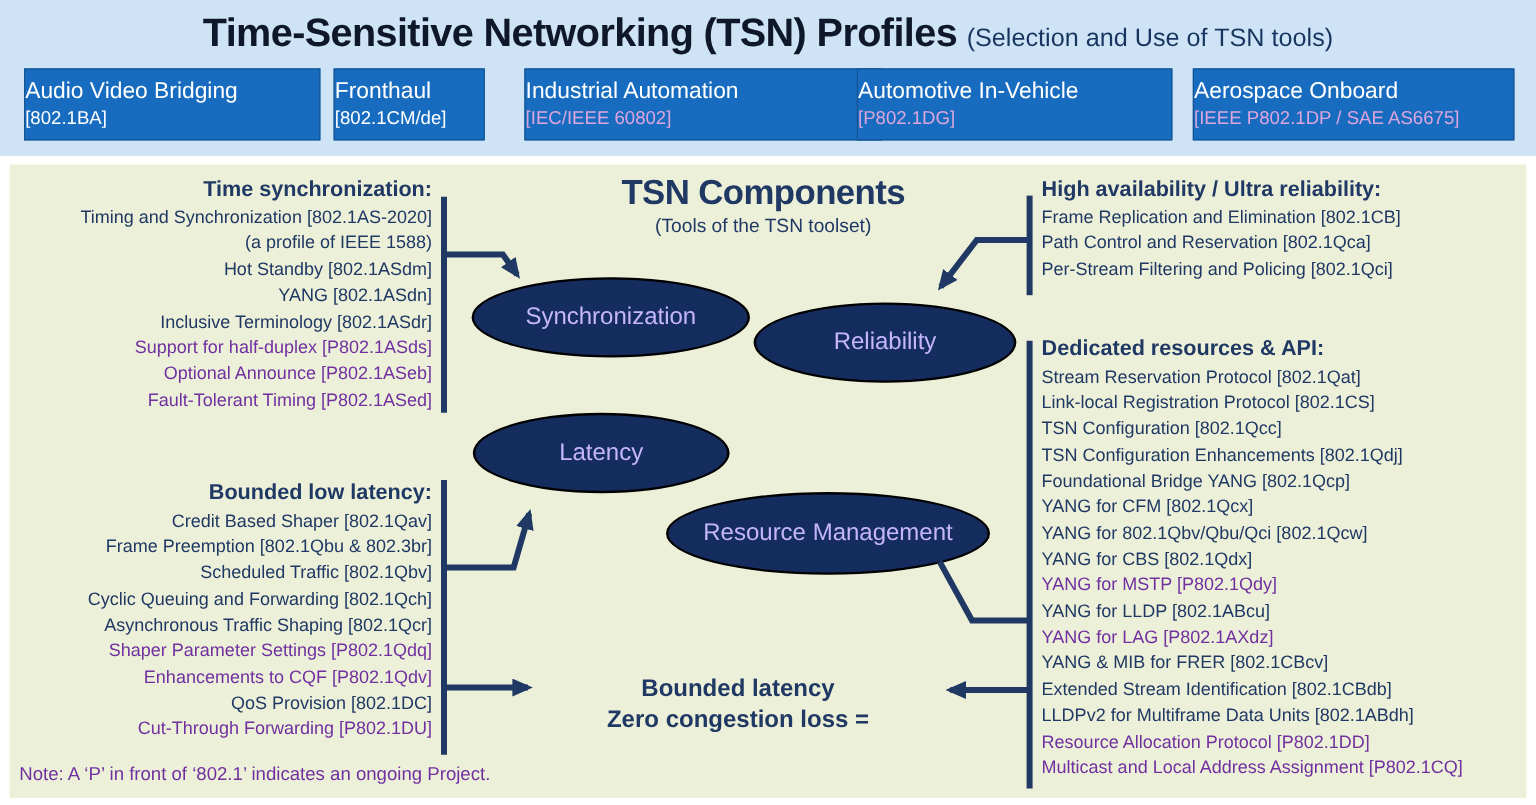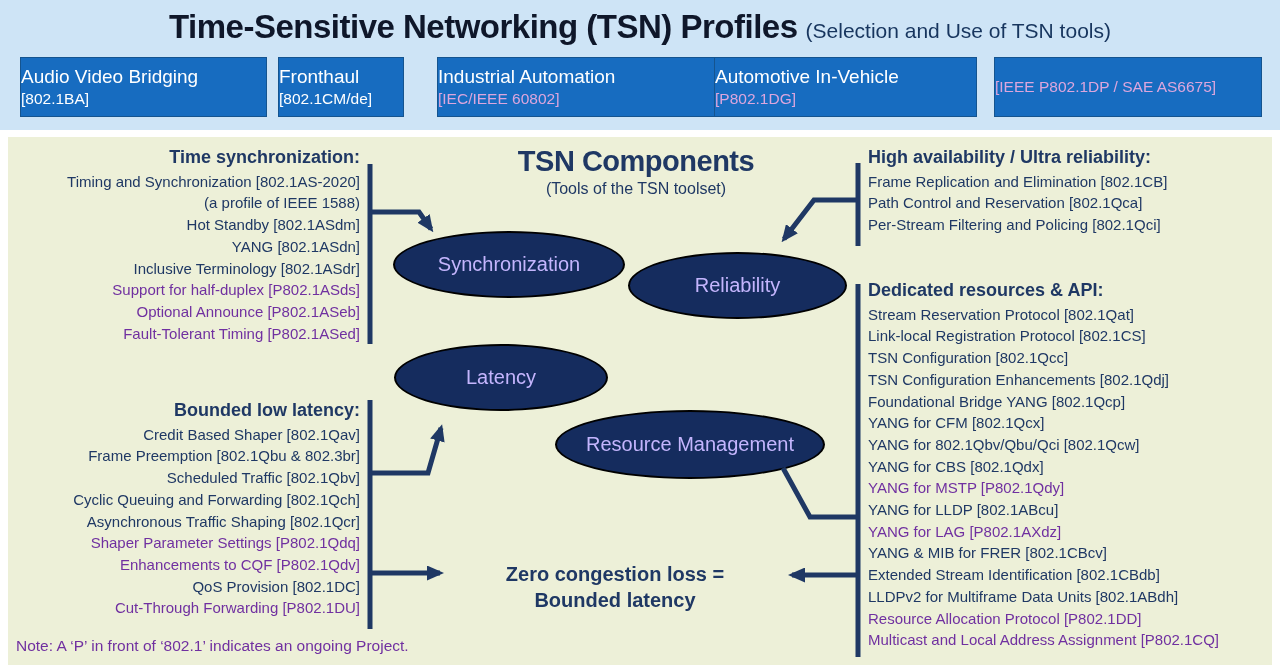--- a/index.html
+++ b/index.html
@@ -79,20 +79,21 @@
       </div>
       <div class="profile-box pb-2">
         <div class="pb-title">Industrial Automation</div>
         <div class="pb-code project">[IEC/IEEE 60802]</div>
       </div>
       <div class="profile-box pb-3">
         <div class="pb-title">Automotive In-Vehicle</div>
         <div class="pb-code project">[P802.1DG]</div>
       </div>
       <div class="profile-box pb-4">
+        <div class="pb-title">Aerospace Onboard</div>
         <div class="pb-code project">[IEEE P802.1DP / SAE AS6675]</div>
       </div>
     </div>
 </div>
 
 <div class="panel"></div>
 
 <div class="list-block align-right" id="list-time-sync">
   <div class="heading">Time synchronization:</div>
   <div>
@@ -165,22 +166,22 @@
   <span>Reliability</span>
 </div>
 <div class="node" id="node-latency">
   <span>Latency</span>
 </div>
 <div class="node" id="node-resource">
   <span>Resource Management</span>
 </div>
 
 <div class="conclusion">
+  <div>Bounded latency</div>
   <div>Zero congestion loss =</div>
-  <div>Bounded latency</div>
 </div>
 
 <div class="note">Note: A ‘P’ in front of ‘802.1’ indicates an ongoing Project.</div>
 
 <svg class="overlay" width="1280" height="671" viewBox="0 0 1280 671">
   <defs>
     <marker id="ah" markerUnits="userSpaceOnUse" markerWidth="17" markerHeight="15" refX="13" refY="7.5" orient="auto">
       <path d="M0,0 L17,7.5 L0,15 Z" fill="#1f3864"></path>
     </marker>
   </defs>

